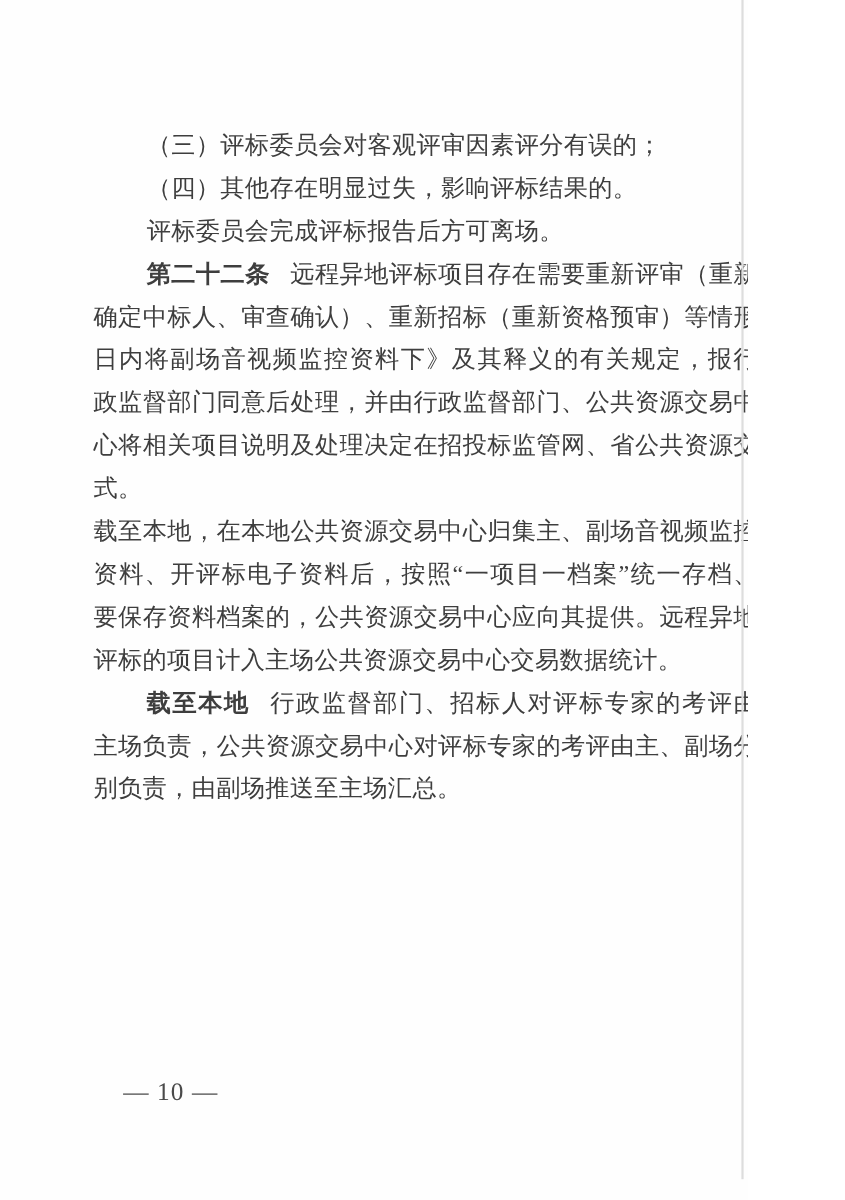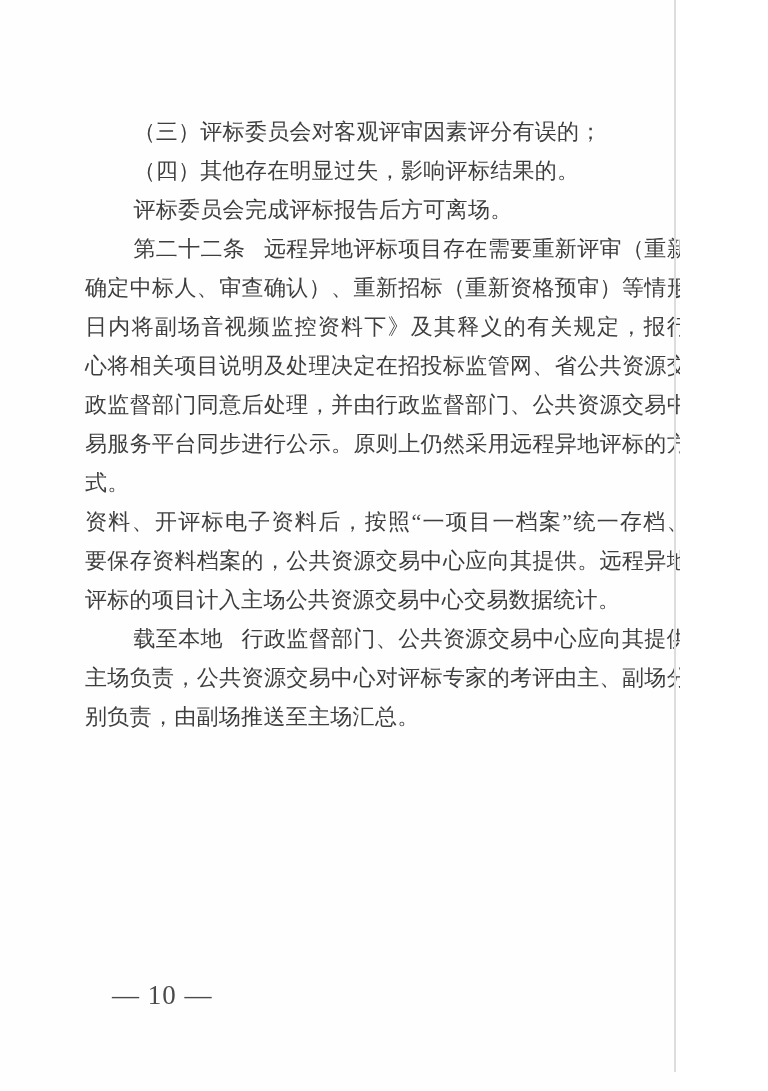--- a/index.html
+++ b/index.html
@@ -32,28 +32,28 @@
   }
   .line.justify {
     white-space: normal;
     text-align: justify;
     text-align-last: justify;
   }
   .line.indent {
     text-indent: 2.2em;
   }
   .term {
-    font-weight: 400;
+    font-weight: 700;
     margin-right: 0.85em;
   }
   .page-number {
     position: absolute;
     left: 112px;
     top: 980px;
-    font-size: 27px;
+    font-size: 23px;
     color: #4a4a4a;
     letter-spacing: 1px;
     font-family: "Liberation Serif", serif;
   }
   .scan-edge-line {
     position: absolute;
     right: 4px;
     top: 0;
     width: 2px;
     height: 1072px;
@@ -67,30 +67,30 @@
 
   <div class="text-column">
 
     <div class="line indent"><span>（三）评标委员会对客观评审因素评分有误的；</span></div>
     <div class="line indent"><span>（四）其他存在明显过失，影响评标结果的。</span></div>
     <div class="line indent"><span>评标委员会完成评标报告后方可离场。</span></div>
 
     <div class="line indent justify"><span class="term">第二十二条</span><span>远程异地评标项目存在需要重新评审（重新</span></div>
     <div class="line justify"><span>确定中标人、审查确认）、重新招标（重新资格预审）等情形</span></div>
     <div class="line justify"><span>日内将副场音视频监控资料下》及其释义的有关规定，报行</span></div>
+    <div class="line justify"><span>政监督部门同意后处理，并由行政监督部门、公共资源交易中</span></div>
     <div class="line justify"><span>心将相关项目说明及处理决定在招投标监管网、省公共资源交</span></div>
-    <div class="line justify"><span>政监督部门同意后处理，并由行政监督部门、公共资源交易中</span></div>
-    <div class="line justify"><span>易服务平台同步进行公示。原则上仍然采用远程异地评标的方</span></div>
     <div class="line"><span>式。</span></div>
 
+    <div class="line justify"><span>载至本地，在本地公共资源交易中心归集主、副场音视频监控</span></div>
     <div class="line justify"><span>资料、开评标电子资料后，按照“一项目一档案”统一存档、</span></div>
     <div class="line justify"><span>要保存资料档案的，公共资源交易中心应向其提供。远程异地</span></div>
     <div class="line"><span>评标的项目计入主场公共资源交易中心交易数据统计。</span></div>
 
-    <div class="line indent justify"><span class="term">载至本地</span><span>行政监督部门、公共资源交易中心应向其提供</span></div>
+    <div class="line indent justify"><span class="term">载至本地</span><span>行政监督部门、招标人对评标专家的考评由</span></div>
     <div class="line justify"><span>主场负责，公共资源交易中心对评标专家的考评由主、副场分</span></div>
     <div class="line"><span>别负责，由副场推送至主场汇总。</span></div>
 
   </div>
 
   <div class="page-number">— 10 —</div>
 
   <div class="scan-edge-line"></div>
 
 </div>

